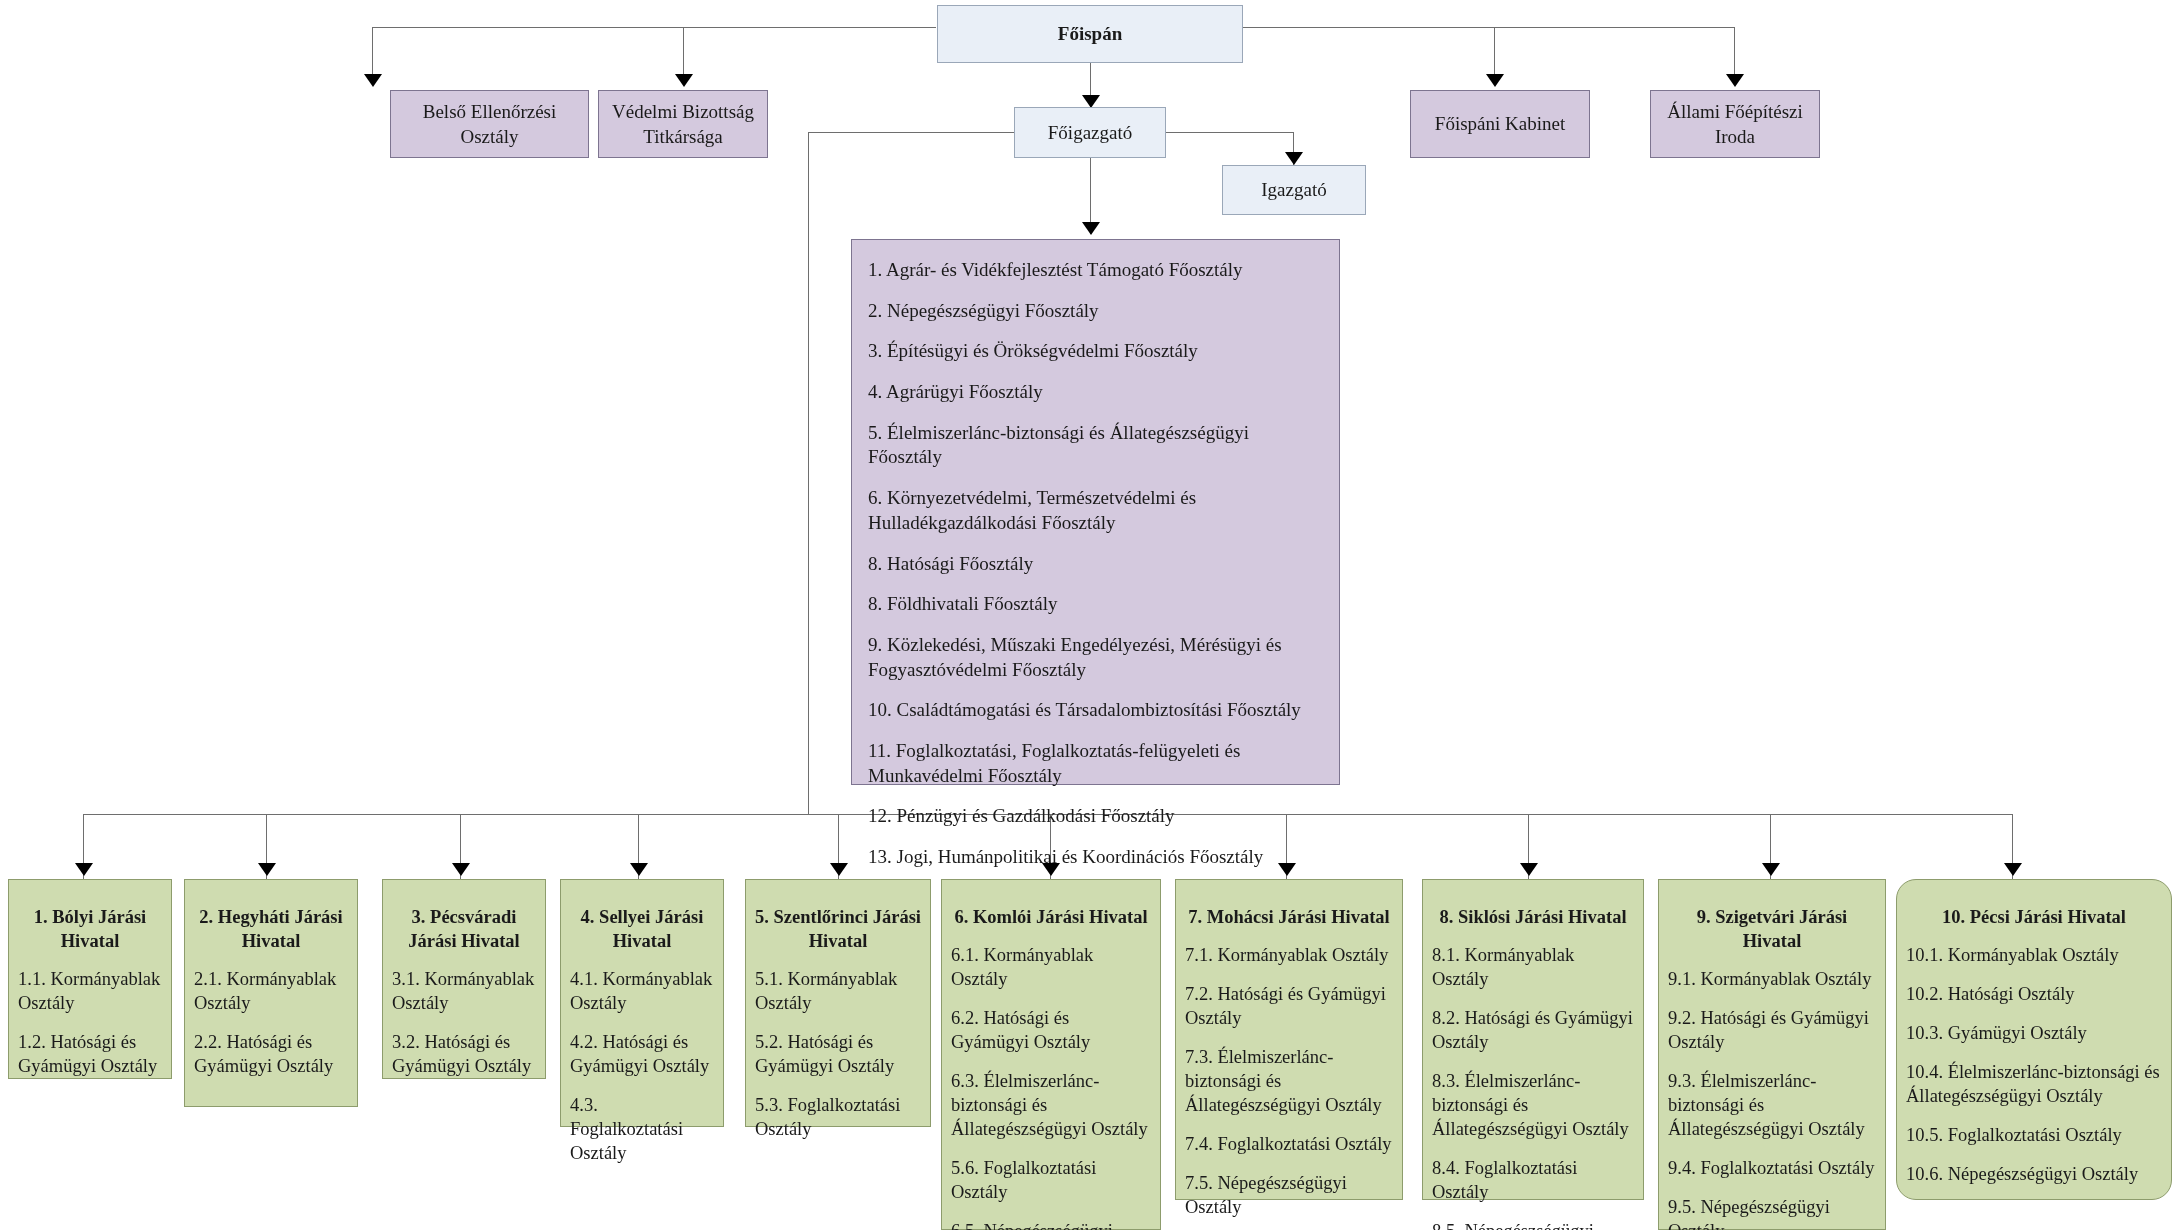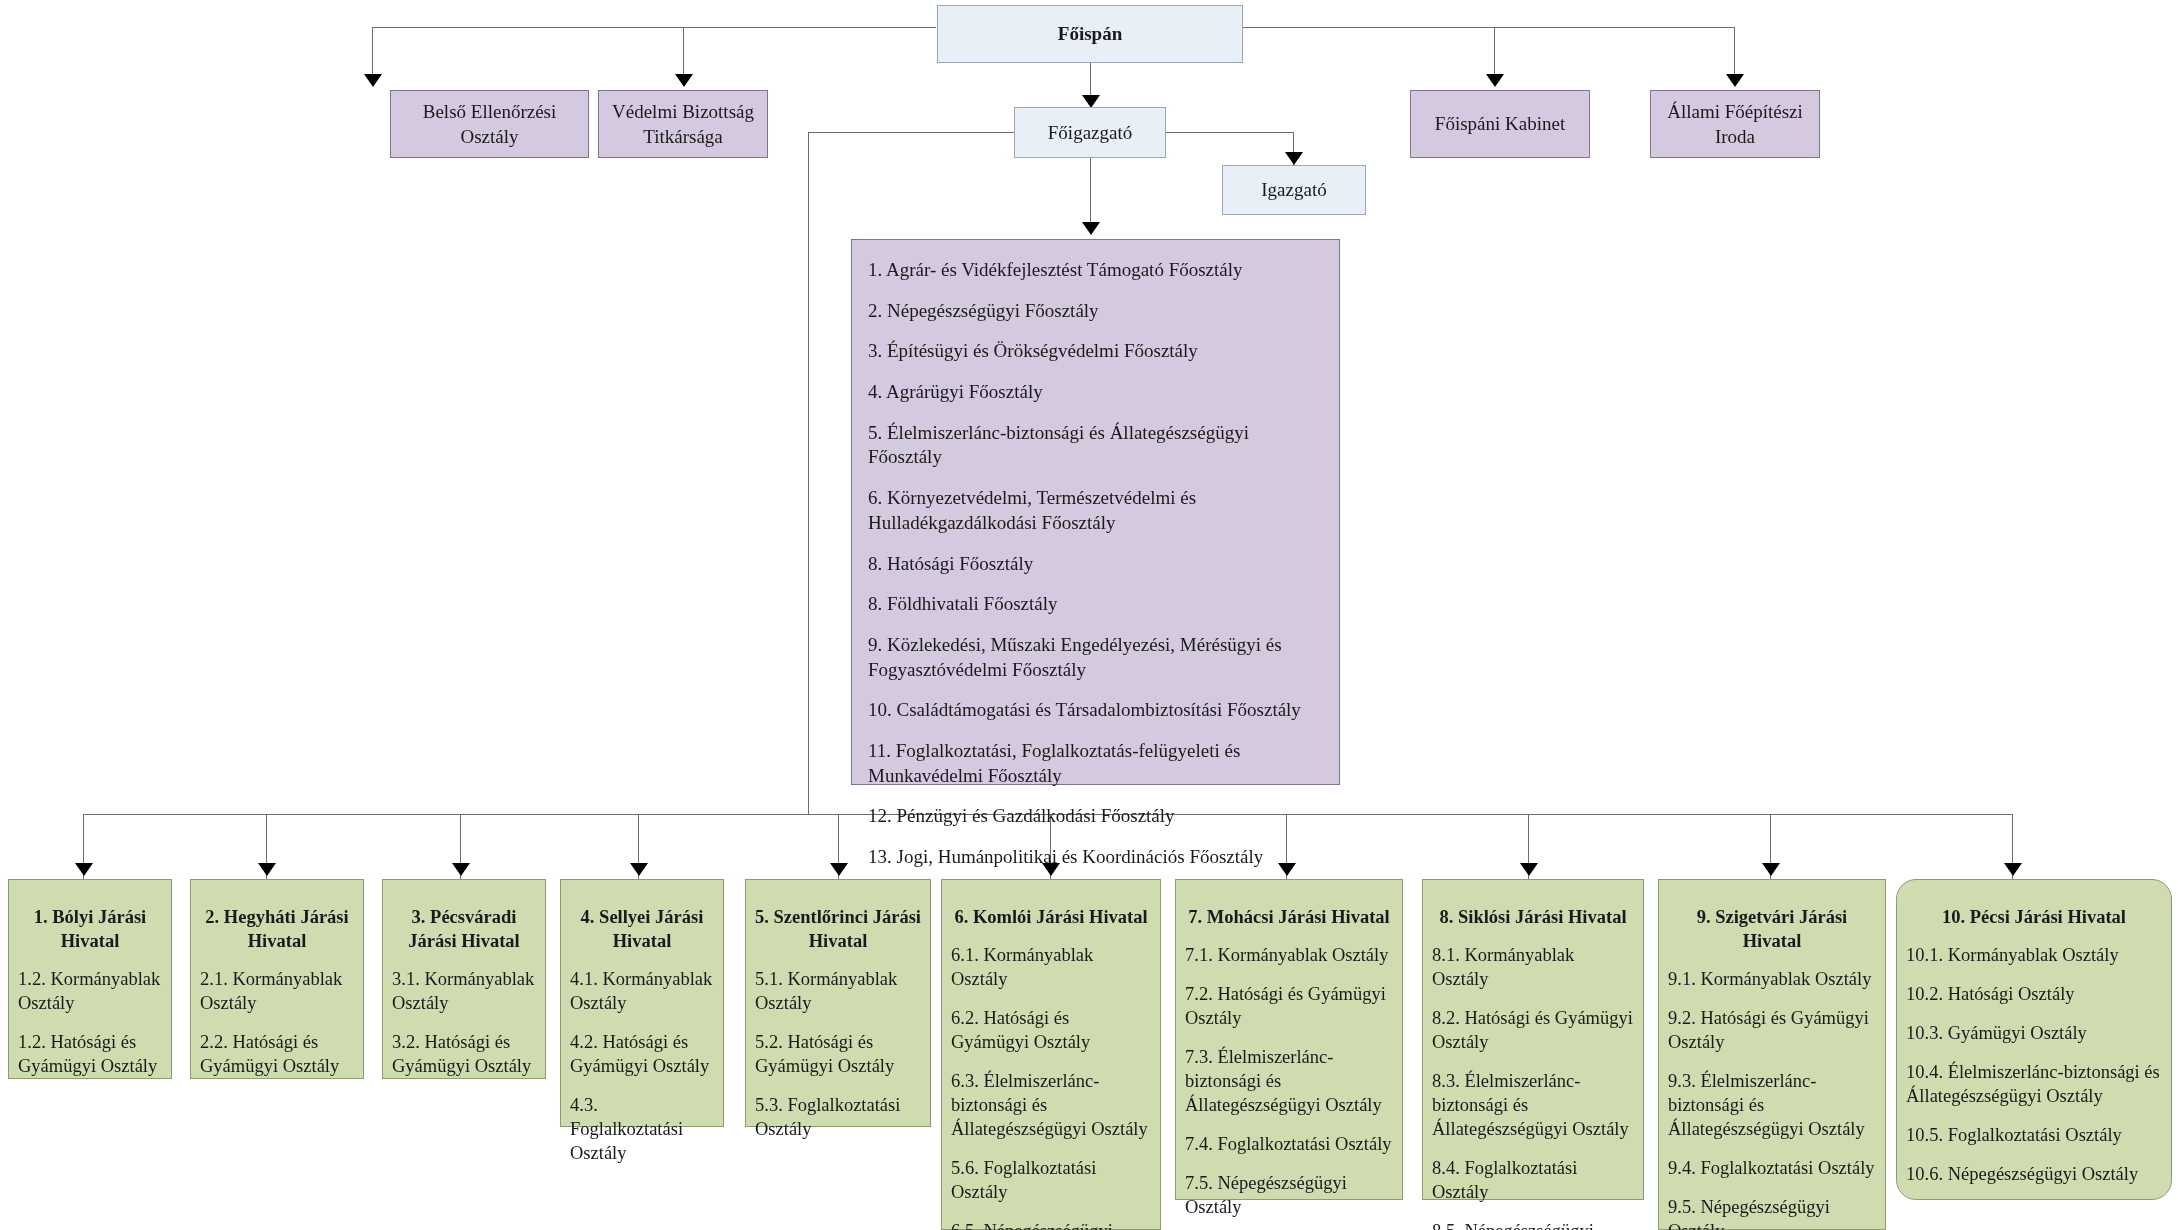--- a/index.html
+++ b/index.html
@@ -188,25 +188,25 @@
     <div class="li">8. Földhivatali Főosztály</div>
     <div class="li">9. Közlekedési, Műszaki Engedélyezési, Mérésügyi és Fogyasztóvédelmi Főosztály</div>
     <div class="li">10. Családtámogatási és Társadalombiztosítási Főosztály</div>
     <div class="li">11. Foglalkoztatási, Foglalkoztatás-felügyeleti és Munkavédelmi Főosztály</div>
     <div class="li">12. Pénzügyi és Gazdálkodási Főosztály</div>
     <div class="li">13. Jogi, Humánpolitikai és Koordinációs Főosztály</div>
   </div>
 
   <div class="dbox" style="left:8px; top:879px; width:164px; height:200px;">
     <div class="dttl">1. Bólyi Járási Hivatal</div>
-    <div class="dli">1.2. Kormányablak Osztály</div>
+    <div class="dli">1.1. Kormányablak Osztály</div>
     <div class="dli">1.2. Hatósági és Gyámügyi Osztály</div>
   </div>
 
-  <div class="dbox" style="left:190px; top:879px; width:174px; height:200px;">
+  <div class="dbox" style="left:184px; top:879px; width:174px; height:228px;">
     <div class="dttl">2. Hegyháti Járási Hivatal</div>
     <div class="dli">2.1. Kormányablak Osztály</div>
     <div class="dli">2.2. Hatósági és Gyámügyi Osztály</div>
   </div>
 
   <div class="dbox" style="left:382px; top:879px; width:164px; height:200px;">
     <div class="dttl">3. Pécsváradi Járási Hivatal</div>
     <div class="dli">3.1. Kormányablak Osztály</div>
     <div class="dli">3.2. Hatósági és Gyámügyi Osztály</div>
   </div>

